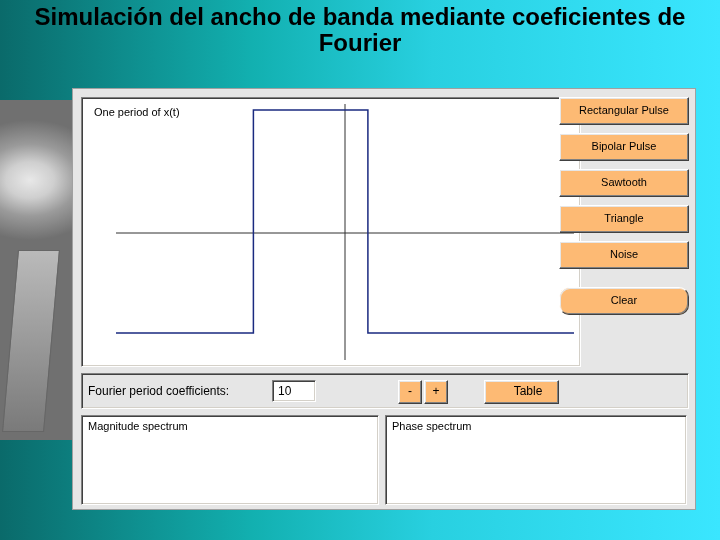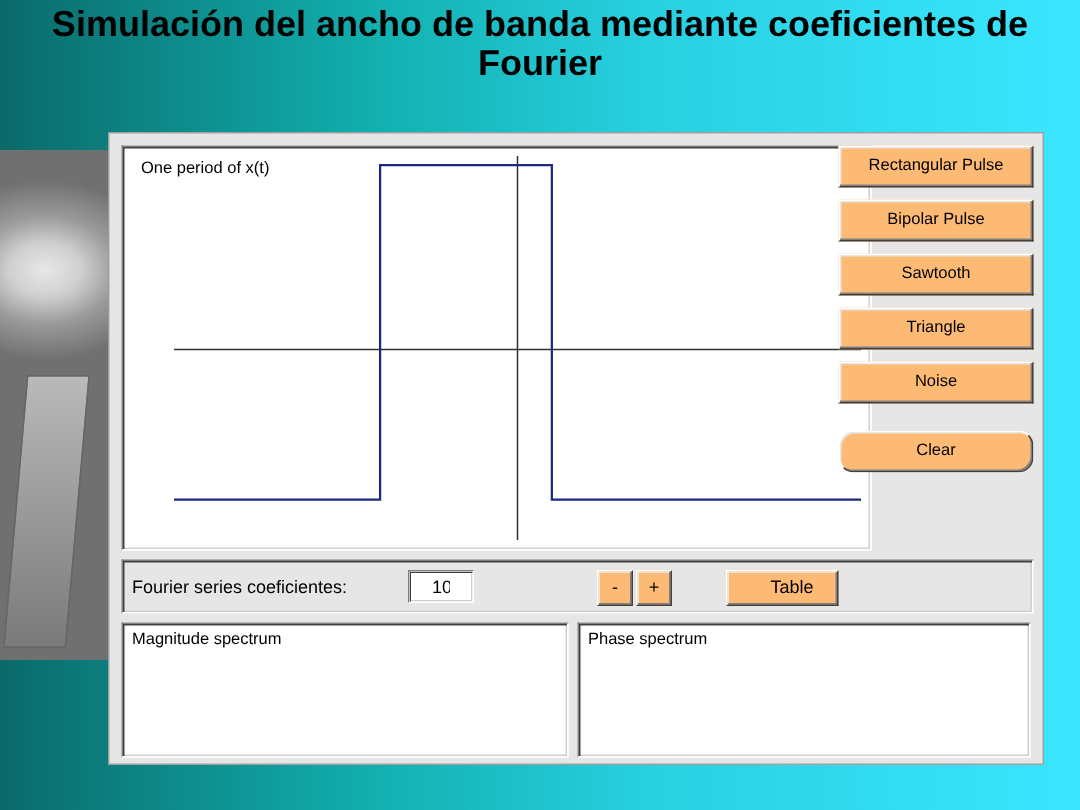--- a/index.html
+++ b/index.html
@@ -123,21 +123,21 @@
   }
   .coef-label {
     left: 6px;
     top: 10px;
     font-size: 12px;
   }
   .coef-input {
     left: 190px;
     width: 44px;
     font-size: 12px;
-    padding: 2px 15px;
+    padding: 2px 5px;
     box-sizing: border-box;
   }
   .calc-btn { left: 242px; width: 66px; }
   .minus-btn { left: 316px; width: 22px; }
   .plus-btn  { left: 342px; width: 22px; }
   .table-btn { left: 402px; width: 60px; padding-left: 13px; }
   .smallbtn {
     font-size: 12px;
     text-align: center;
     line-height: 20px;
@@ -207,21 +207,21 @@
     <div class="btns">
       <div class="btn raised">Rectangular Pulse</div>
       <div class="btn raised">Bipolar Pulse</div>
       <div class="btn raised">Sawtooth</div>
       <div class="btn raised">Triangle</div>
       <div class="btn raised">Noise</div>
       <div class="btn raised spacer">Clear</div>
     </div>
 
     <div class="coefrow sunken">
-      <span class="coef-label">Fourier series coeficientes:</span>
+      <span class="coef-label">Fourier period coefficients:</span>
       <input class="coef-input sunken" value="10" style="">
       <div class="smallbtn raised minus-btn">-</div>
       <div class="smallbtn raised plus-btn">+</div>
       <div class="smallbtn raised table-btn">Table</div>
     </div>
 
     <div class="bottom">
       <div class="mag sunken">
         <span class="inner-label">Magnitude spectrum</span>
       </div>

